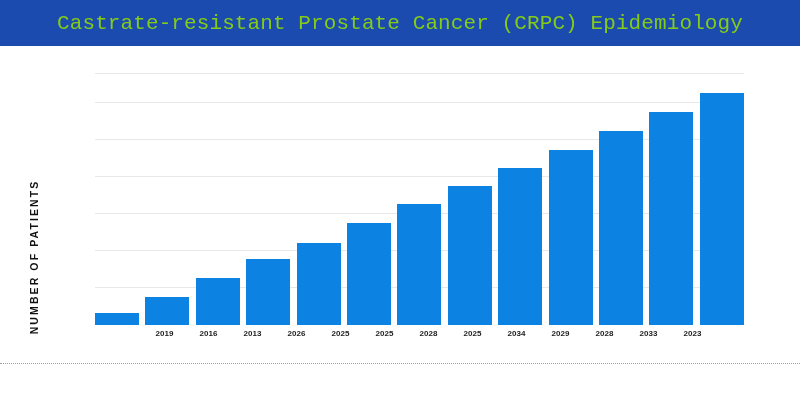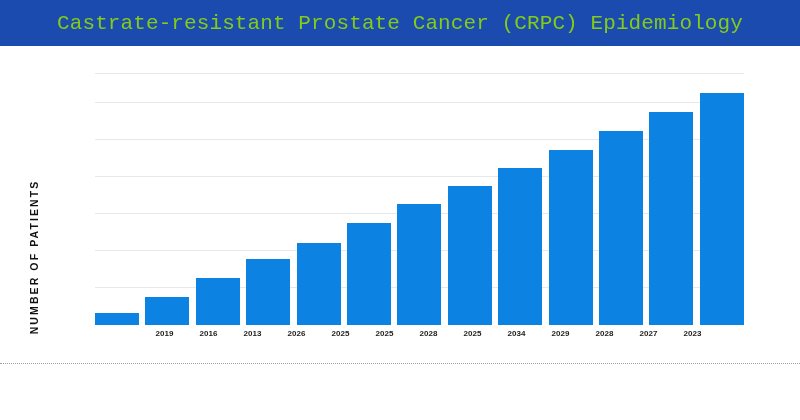--- a/index.html
+++ b/index.html
@@ -218,21 +218,21 @@
         <div class="x-label">2016</div>
         <div class="x-label">2013</div>
         <div class="x-label">2026</div>
         <div class="x-label">2025</div>
         <div class="x-label">2025</div>
         <div class="x-label">2028</div>
         <div class="x-label">2025</div>
         <div class="x-label">2034</div>
         <div class="x-label">2029</div>
         <div class="x-label">2028</div>
-        <div class="x-label">2027</div>
+        <div class="x-label">2033</div>
         <div class="x-label">2023</div>
       </div>
   </div>
 
   <div id="divider"></div>
   <div id="footer">
 
     
 
     

